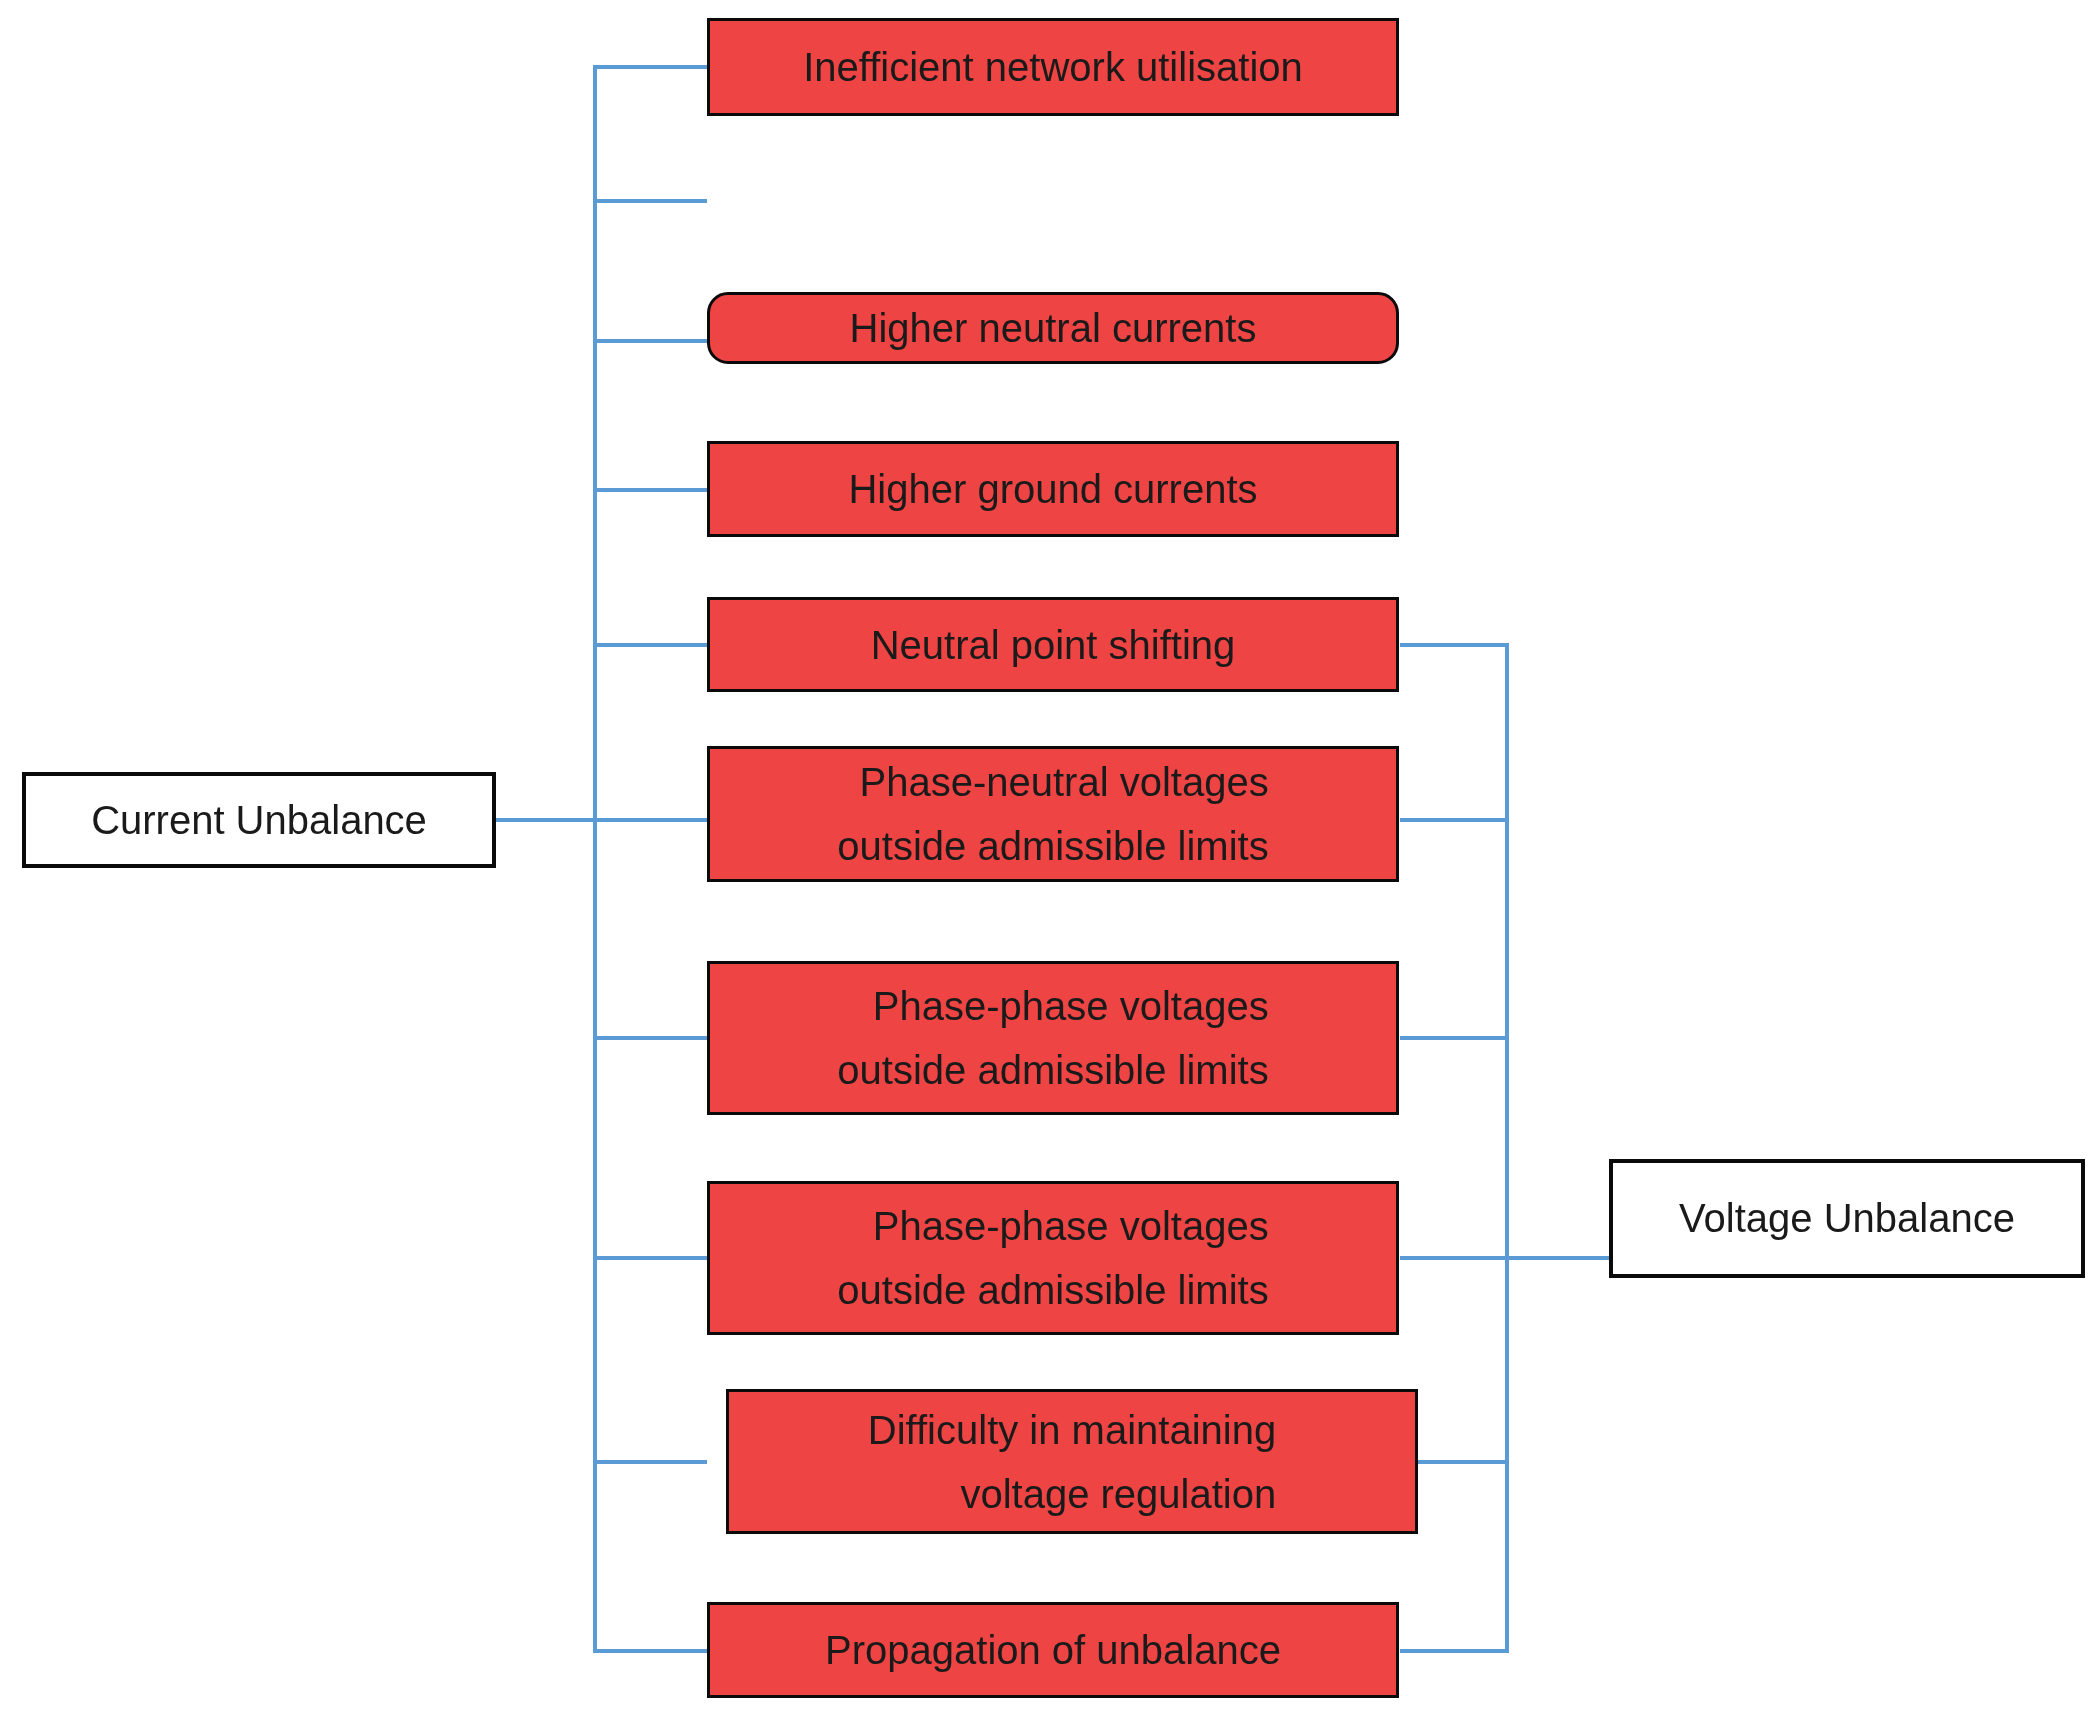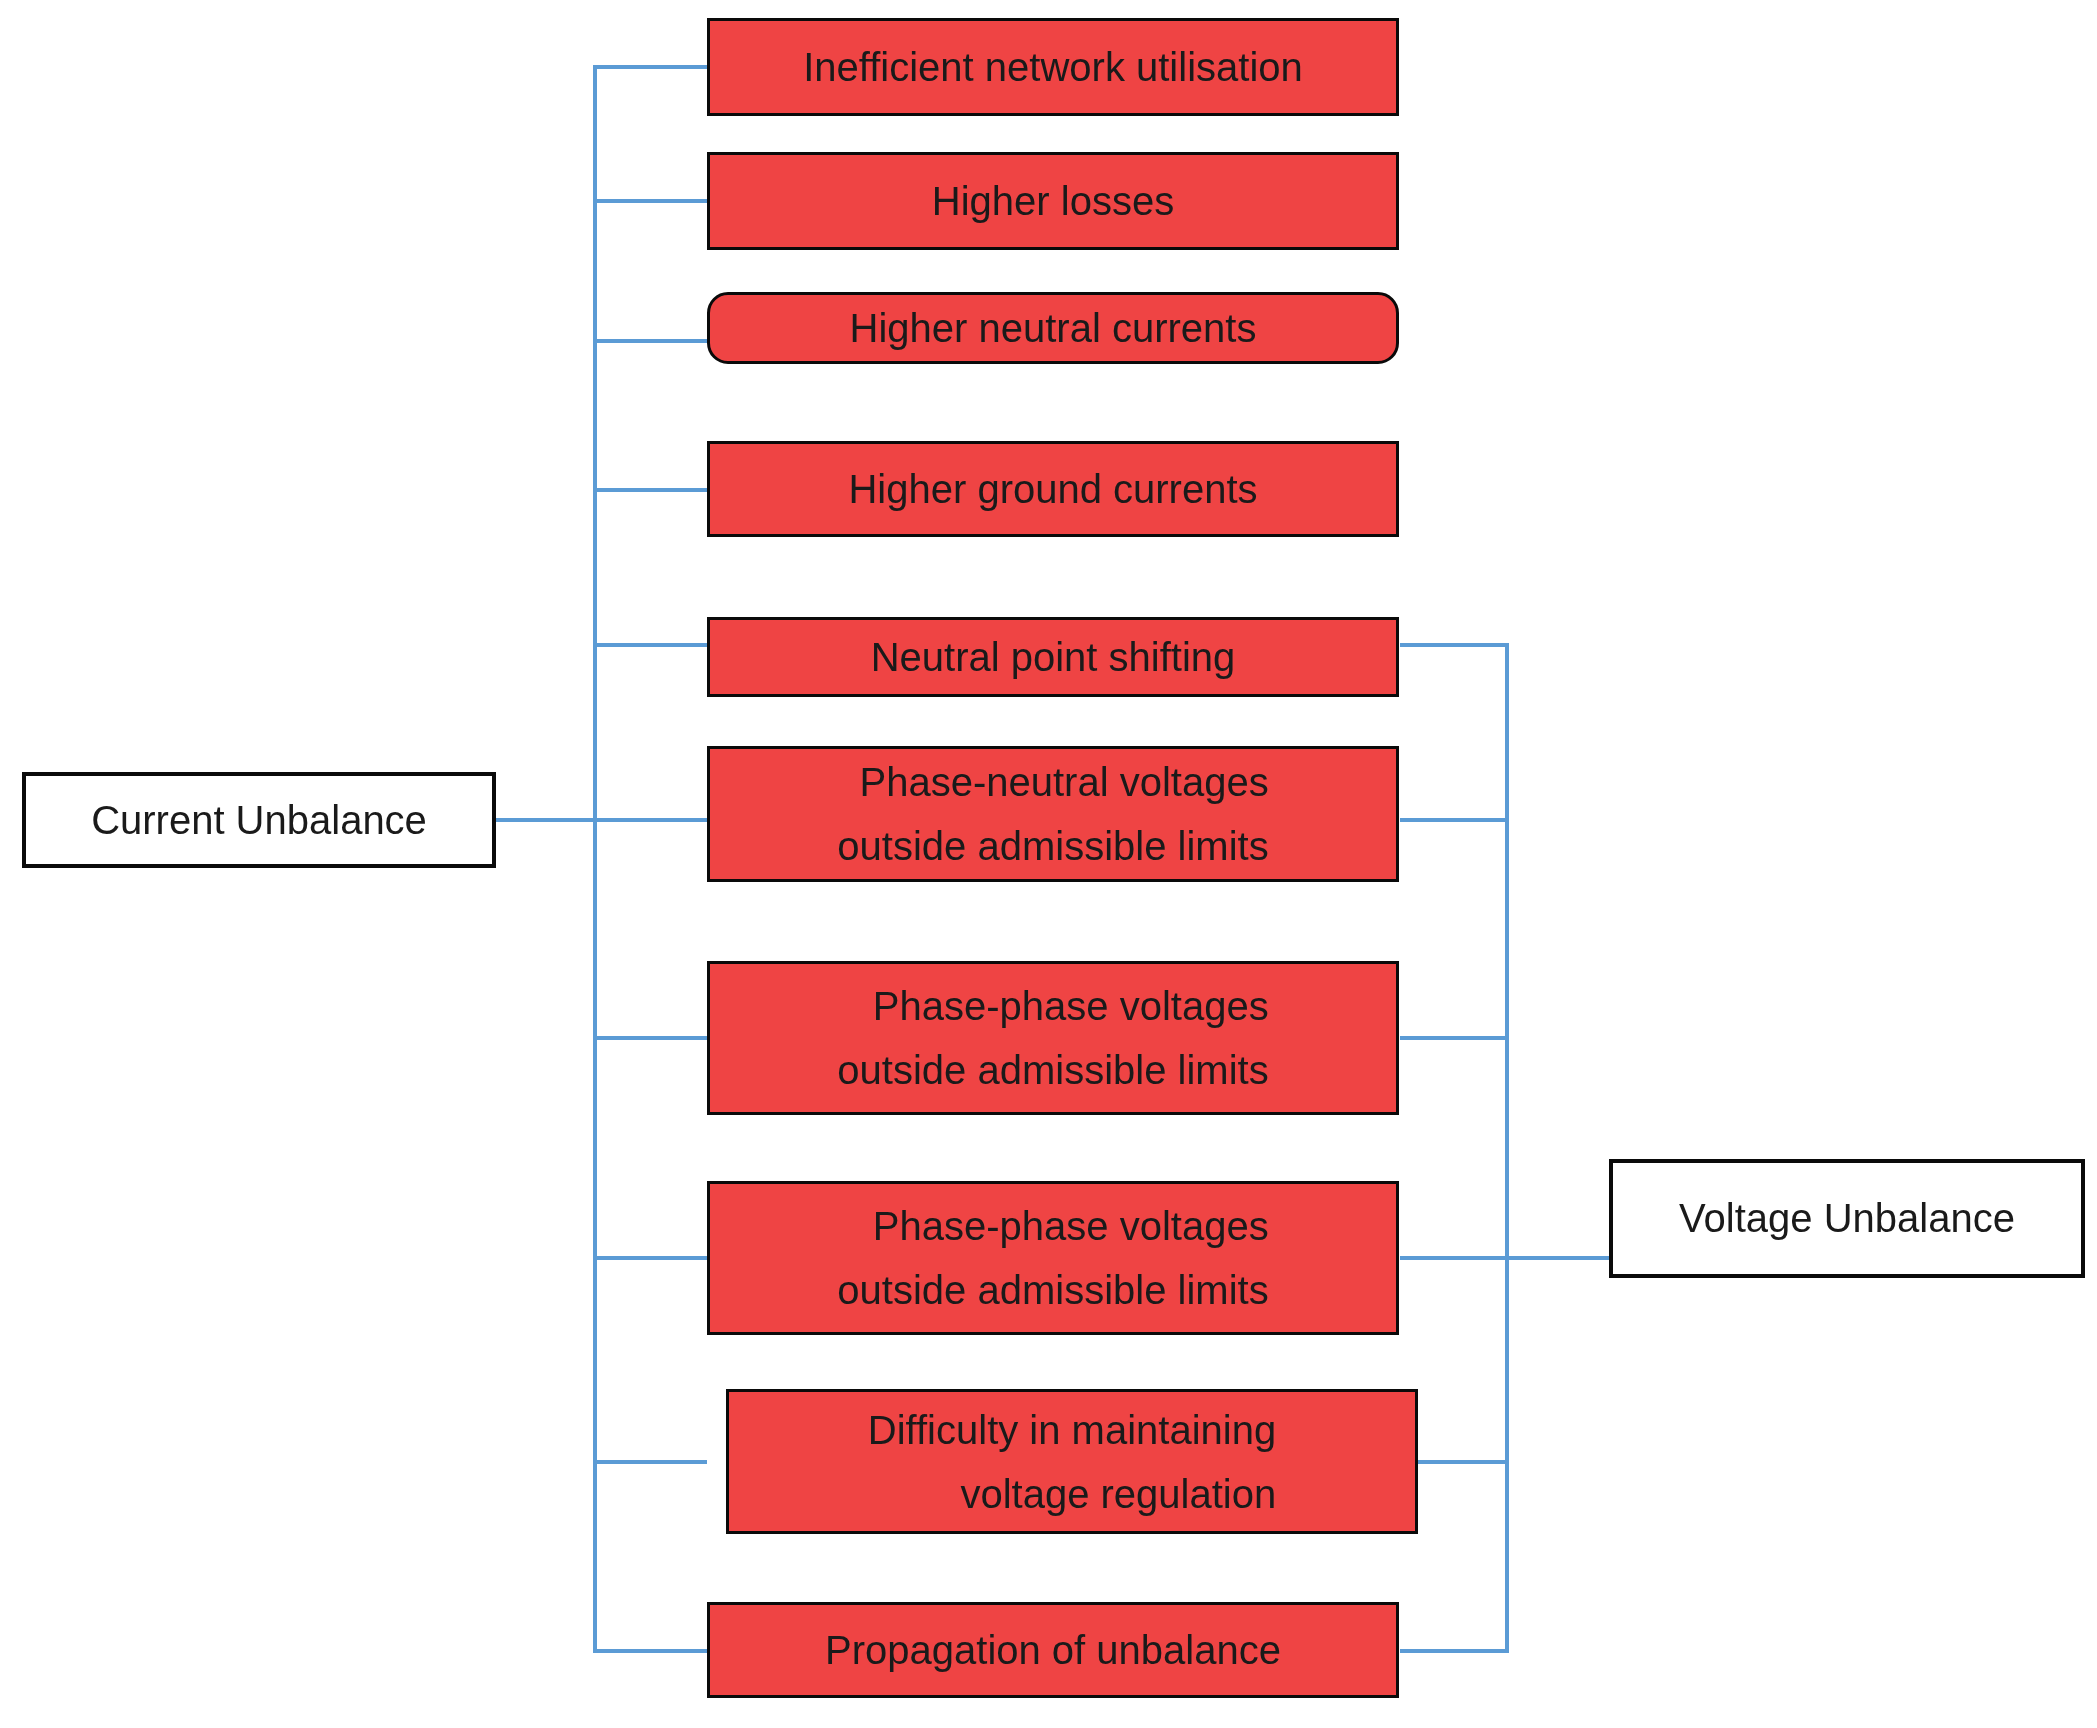--- a/index.html
+++ b/index.html
@@ -54,24 +54,23 @@
 </head>
 <body>
 
 <div id="canvas">
 
   <div class="side-box" style="left:22px; top:772px; width:474px; height:96px;">Current Unbalance</div>
 
   <div class="side-box" style="left:1609px; top:1159px; width:476px; height:119px;">Voltage Unbalance</div>
 
   <div class="effect-box" style="top:18px;   height:98px;">Inefficient network utilisation</div>
-  <div class="effect-box" style="top:152px;  height:98px;">Higher losses</div>
   <div class="effect-box" style="top:292px;  height:72px;border-radius:21px;">Higher neutral currents</div>
   <div class="effect-box" style="top:441px;  height:96px;">Higher ground currents</div>
-  <div class="effect-box" style="top:597px;  height:80px;margin-top:20px;">Neutral point shifting</div>
+  <div class="effect-box" style="top:597px;  height:95px;">Neutral point shifting</div>
   <div class="effect-box" style="top:746px; height:136px;">Phase-neutral voltages
 outside admissible limits</div>
   <div class="effect-box" style="top:961px; height:154px;">Phase-phase voltages
 outside admissible limits</div>
   <div class="effect-box" style="top:1181px; height:154px;">Phase-phase voltages
 outside admissible limits</div>
   <div class="effect-box" style="top:1389px; height:145px;margin-left:19px;">Difficulty in maintaining
 voltage regulation</div>
   <div class="effect-box" style="top:1602px; height:96px;">Propagation of unbalance</div>
 

